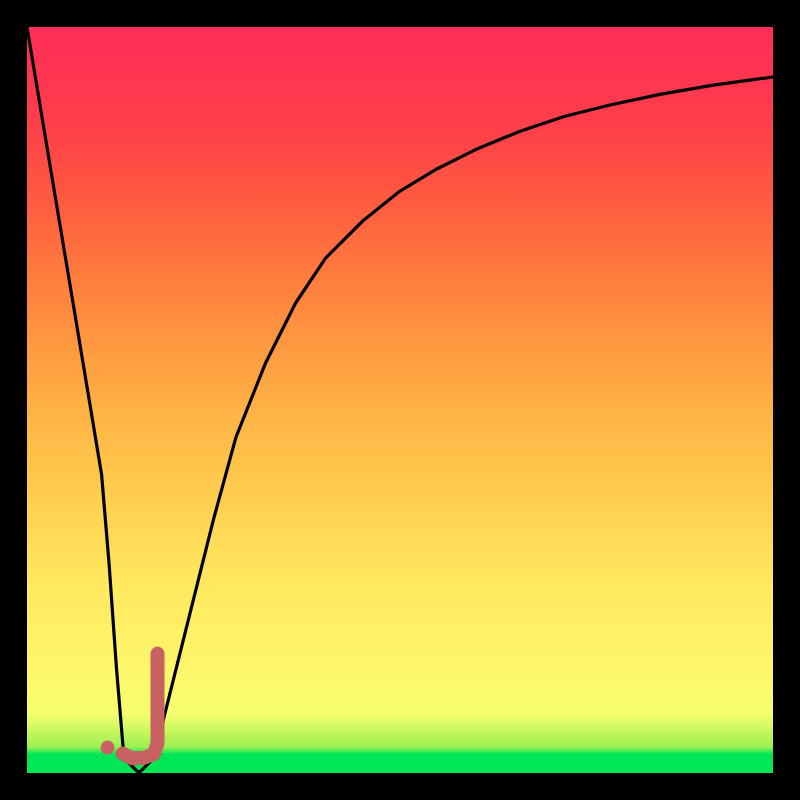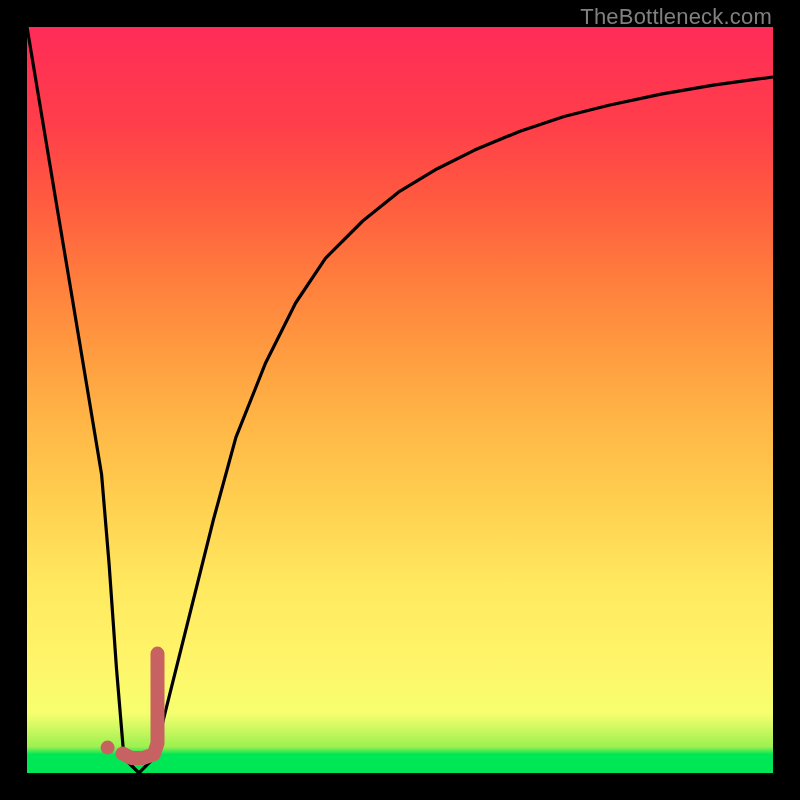--- a/index.html
+++ b/index.html
@@ -70,15 +70,14 @@
   <div class="plot">
     <div class="gradient"></div>
 
     <svg class="curves" viewBox="0 0 746 746" preserveAspectRatio="none">
       <path id="curve-path" fill="none" stroke="#000" stroke-width="3.2" stroke-linejoin="round" stroke-linecap="round" d="M0.0 0.0 L14.9 89.5 L29.8 179.0 L44.8 268.6 L59.7 358.1 L74.6 447.6 L82.1 537.1 L89.5 641.6 L97.0 731.1 L104.4 738.5 L111.9 746.0 L126.8 731.1 L141.7 671.4 L164.1 581.9 L186.5 492.4 L208.9 410.3 L238.7 335.7 L268.6 276.0 L298.4 231.3 L335.7 194.0 L373.0 164.1 L410.3 141.7 L447.6 123.1 L492.4 104.4 L537.1 89.5 L581.9 78.3 L634.1 67.1 L686.3 58.2 L746.0 50.0"></path>
       <path id="marker-path" fill="none" stroke="#c86262" stroke-width="14" stroke-linejoin="round" stroke-linecap="round" d="M130.5 626.6 L130.5 716.2 L126.8 727.4 L115.6 731.1 L104.4 731.1 L95.5 726.6"></path>
       <circle id="marker-dot" r="7" fill="#c86262" cx="80.6" cy="720.6"></circle>
     </svg>
   </div>
 
-  <div class="watermark">TheBottleneck.com</div>
 
 </div>
 
 </body></html>

